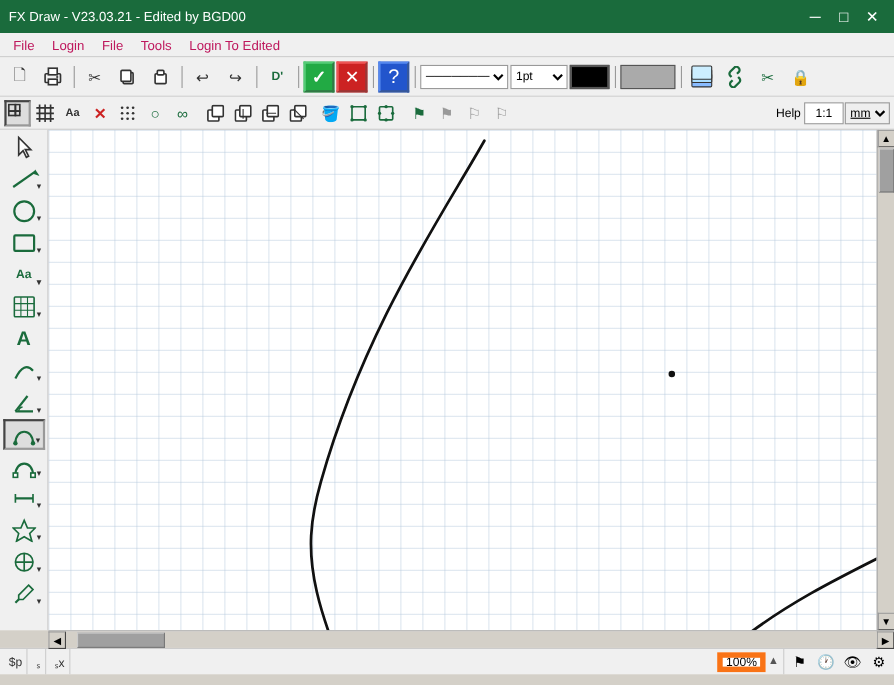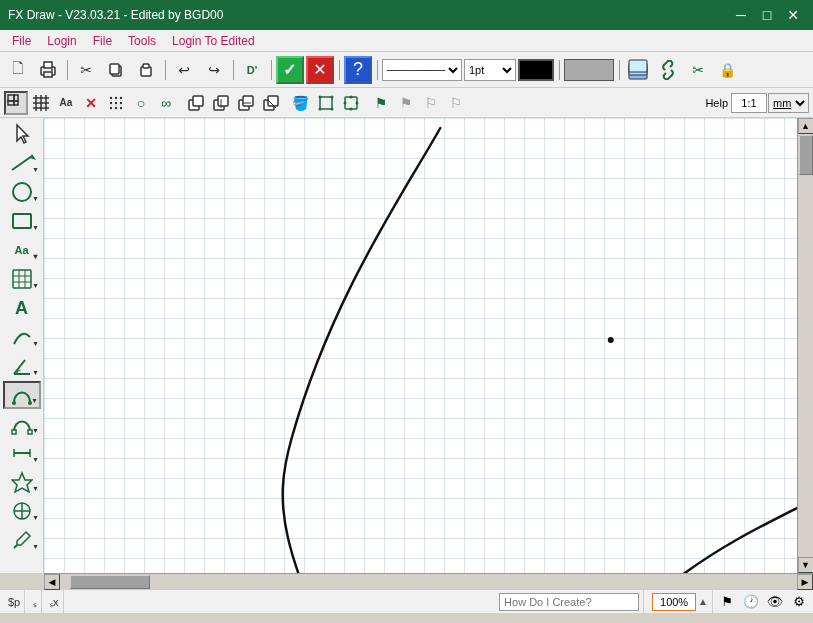--- a/index.html
+++ b/index.html
@@ -197,21 +197,21 @@
       display: flex; align-items: center; gap: 2px;
       padding: 0 4px; border-right: 1px solid #ccc; height: 100%;
     }
     .status-section:last-child { border-right: none; }
     .status-text { font-size: 11px; color: #333; }
     .status-input {
       width: 140px; height: 18px; border: 1px solid #999;
       font-size: 11px; padding: 0 4px; background: white;
     }
     .zoom-input {
-      width: 44px; height: 18px; border: 1px solid #f97316;
+      width: 44px; height: 18px; border: 5px solid #f97316;
       font-size: 11px; text-align: center; background: white;
     }
     .status-icon-btn {
       width: 20px; height: 20px; background: transparent;
       border: 1px solid transparent; cursor: pointer;
       display: flex; align-items: center; justify-content: center;
       font-size: 13px;
     }
 
     
@@ -581,23 +581,20 @@
     <span class="status-text">$p</span>
   </div>
   <div class="status-section">
     <span class="status-text">ₛ</span>
   </div>
   <div class="status-section">
     <span class="status-text">ₛx</span>
   </div>
   <div style="flex:1;"></div>
   <div class="status-section">
-    <input class="status-input" placeholder="How Do I Create?" style="">
-  </div>
-  <div class="status-section">
     <input class="zoom-input" value="100%" style="">
     <span style="font-size:10px;cursor:pointer;color:#555;">▲</span>
   </div>
   <button class="status-icon-btn">⚑</button>
   <button class="status-icon-btn">🕐</button>
   <button class="status-icon-btn">👁</button>
   <button class="status-icon-btn">⚙</button>
 </div>
 
 </body></html>

